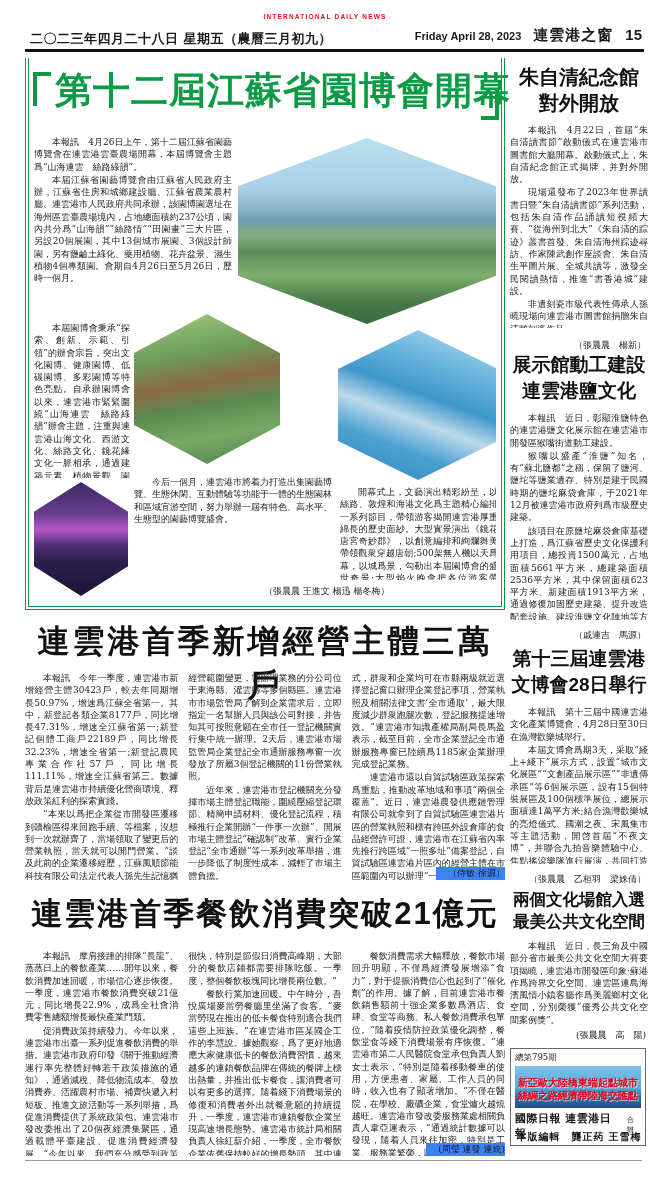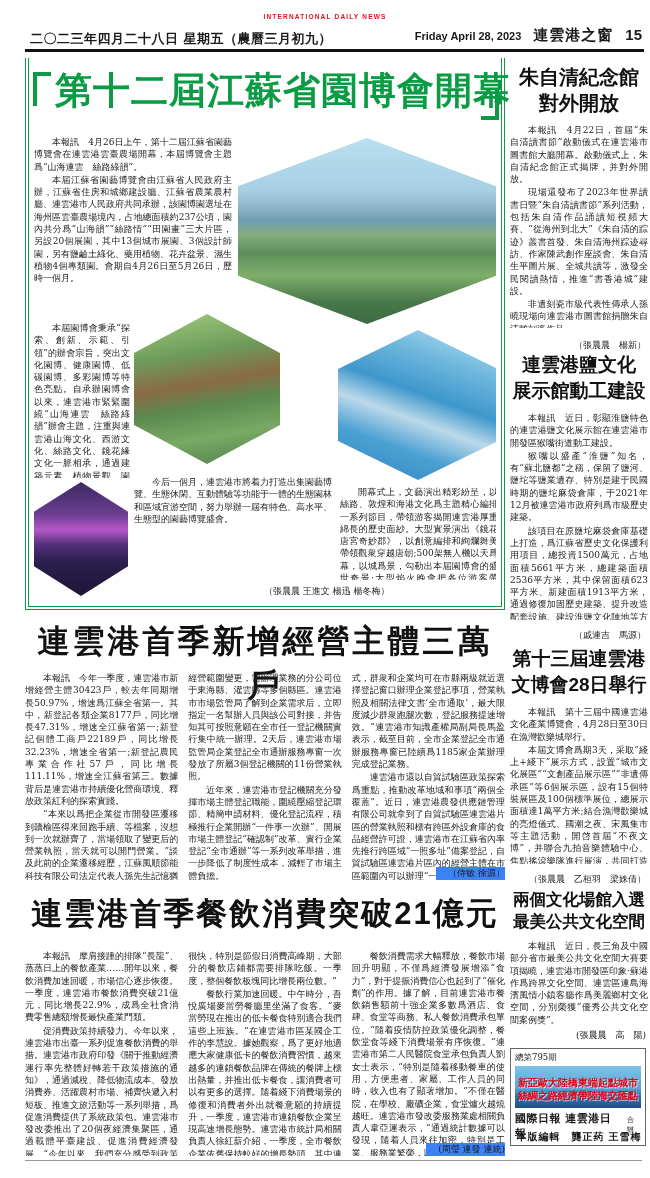--- a/index.html
+++ b/index.html
@@ -162,22 +162,22 @@
       <div class="sb-body" style="height:204px">
         <p class="bt">本報訊　4月22日，首屆“朱自清讀書節”啟動儀式在連雲港市圖書館大廳開幕。啟動儀式上，朱自清紀念館正式揭牌，并對外開放。</p>
         <p class="bt">現場還發布了2023年世界讀書日暨“朱自清讀書節”系列活動，包括朱自清作品誦讀短視頻大賽、“從海州到北大”《朱自清的踪迹》叢書首發、朱自清海州踪迹尋訪、作家陳武創作座談會、朱自清生平圖片展、全城共讀等，激發全民閱讀熱情，推進“書香港城”建設。</p>
         <p class="bt">非遺刻瓷市級代表性傳承人孫曉現場向連雲港市圖書館捐贈朱自清雕刻瓷作品。</p>
       </div>
       <div class="byline abs">（張晨晨　楊新）</div>
     </div>
 
     <div class="sb-art" style="top:294px;height:290px">
       <div class="sb-title" style="font-size:19px">
+        <div>展示館動工建設</div>
         <div>連雲港鹽文化</div>
-        <div>展示館動工建設</div>
       </div>
       <div class="sb-body" style="height:208px">
         <p class="bt">本報訊　近日，彰顯淮鹽特色的連雲港鹽文化展示館在連雲港市開發區猴嘴街道動工建設。</p>
         <p class="bt">猴嘴以盛產“淮鹽”知名，有“蘇北鹽都”之稱，保留了鹽河、鹽坨等鹽業遺存、特別是建于民國時期的鹽坨麻袋倉庫，于2021年12月被連雲港市政府列爲市級歷史建築。</p>
         <p class="bt">該項目在原鹽坨麻袋倉庫基礎上打造，爲江蘇省歷史文化保護利用項目，總投資1500萬元，占地面積5661平方米，總建築面積2536平方米，其中保留面積623平方米、新建面積1913平方米，通過修復加固歷史建築、提升改造配套設施、建設淮鹽文化陣地等方式進行計對性保護、同時配套服務中心、文化資源室、藝術家工作室等功能區，計劃2023年12月底交付使用，并免費對公衆開放。</p>
       </div>
       <div class="byline abs">（戚連吉　馬源）</div>
     </div>
 
     <div class="sb-art" style="top:588px;height:240px">

